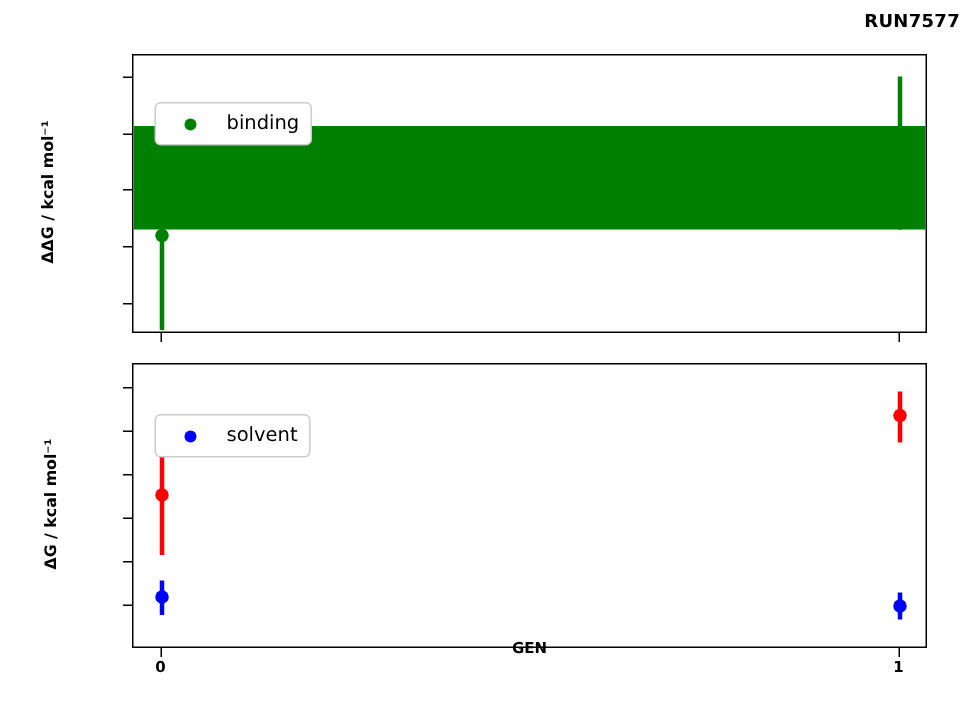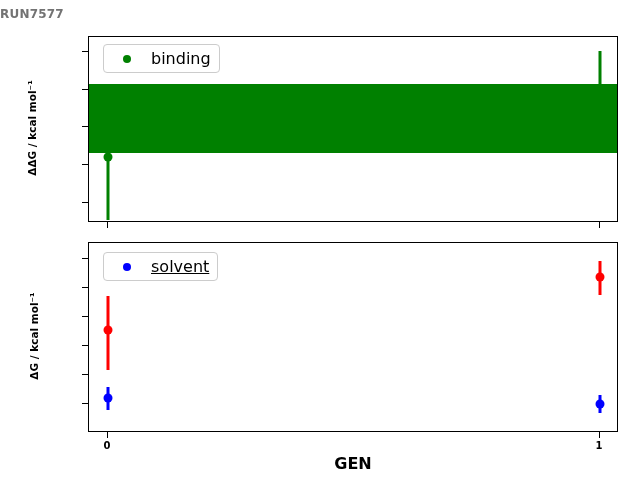--- a/index.html
+++ b/index.html
@@ -17,24 +17,24 @@
     position: relative;
     width: 640px;
     height: 480px;
     background: #ffffff;
   }
   .fig-title {
     position: absolute;
     left: 0;
     top: 7px;
     width: 640px;
-    text-align: left;
+    text-align: right;
     font-size: 12px;
     font-weight: bold;
-    color: #737373;
+    color: #000000;
     letter-spacing: 0.2px;
   }
   
   .axes {
     position: absolute;
     box-sizing: border-box;
     border: 1.4px solid #000000;
     background: #ffffff;
     overflow: hidden;
   }
@@ -99,23 +99,23 @@
   }
   #ylabel-bottom {
     left: -56px;
     top: 330px;
     width: 180px;
   }
   .xlabel {
     position: absolute;
     left: 88px;
     width: 530px;
-    top: 454px;
+    top: 427px;
     text-align: center;
-    font-size: 16px;
+    font-size: 10px;
     font-weight: bold;
     color: #000000;
   }
   
   .band {
     position: absolute;
   }
   .errbar {
     position: absolute;
     width: 3px;
@@ -129,26 +129,27 @@
     transform: translate(-50%, -50%);
   }
   
   .legend {
     position: absolute;
     box-sizing: border-box;
     background: #ffffff;
     border: 1px solid #cccccc;
     border-radius: 4px;
     padding: 5px 8px 5px 6px;
-    font-size: 16px;
+    font-size: 13px;
     color: #000000;
     z-index: 5;
+    margin-top: 24px;
   }
   #legend-top { left: 14px; top: 7px; }
-  #legend-bottom { left: 14px; top: 9px; text-decoration: underline; }
+  #legend-bottom { left: 14px; top: 9px; }
   .legend-row {
     display: flex;
     align-items: center;
     height: 17px;
     white-space: nowrap;
   }
   .legend-handle {
     width: 34px;
     height: 12px;
     position: relative;

